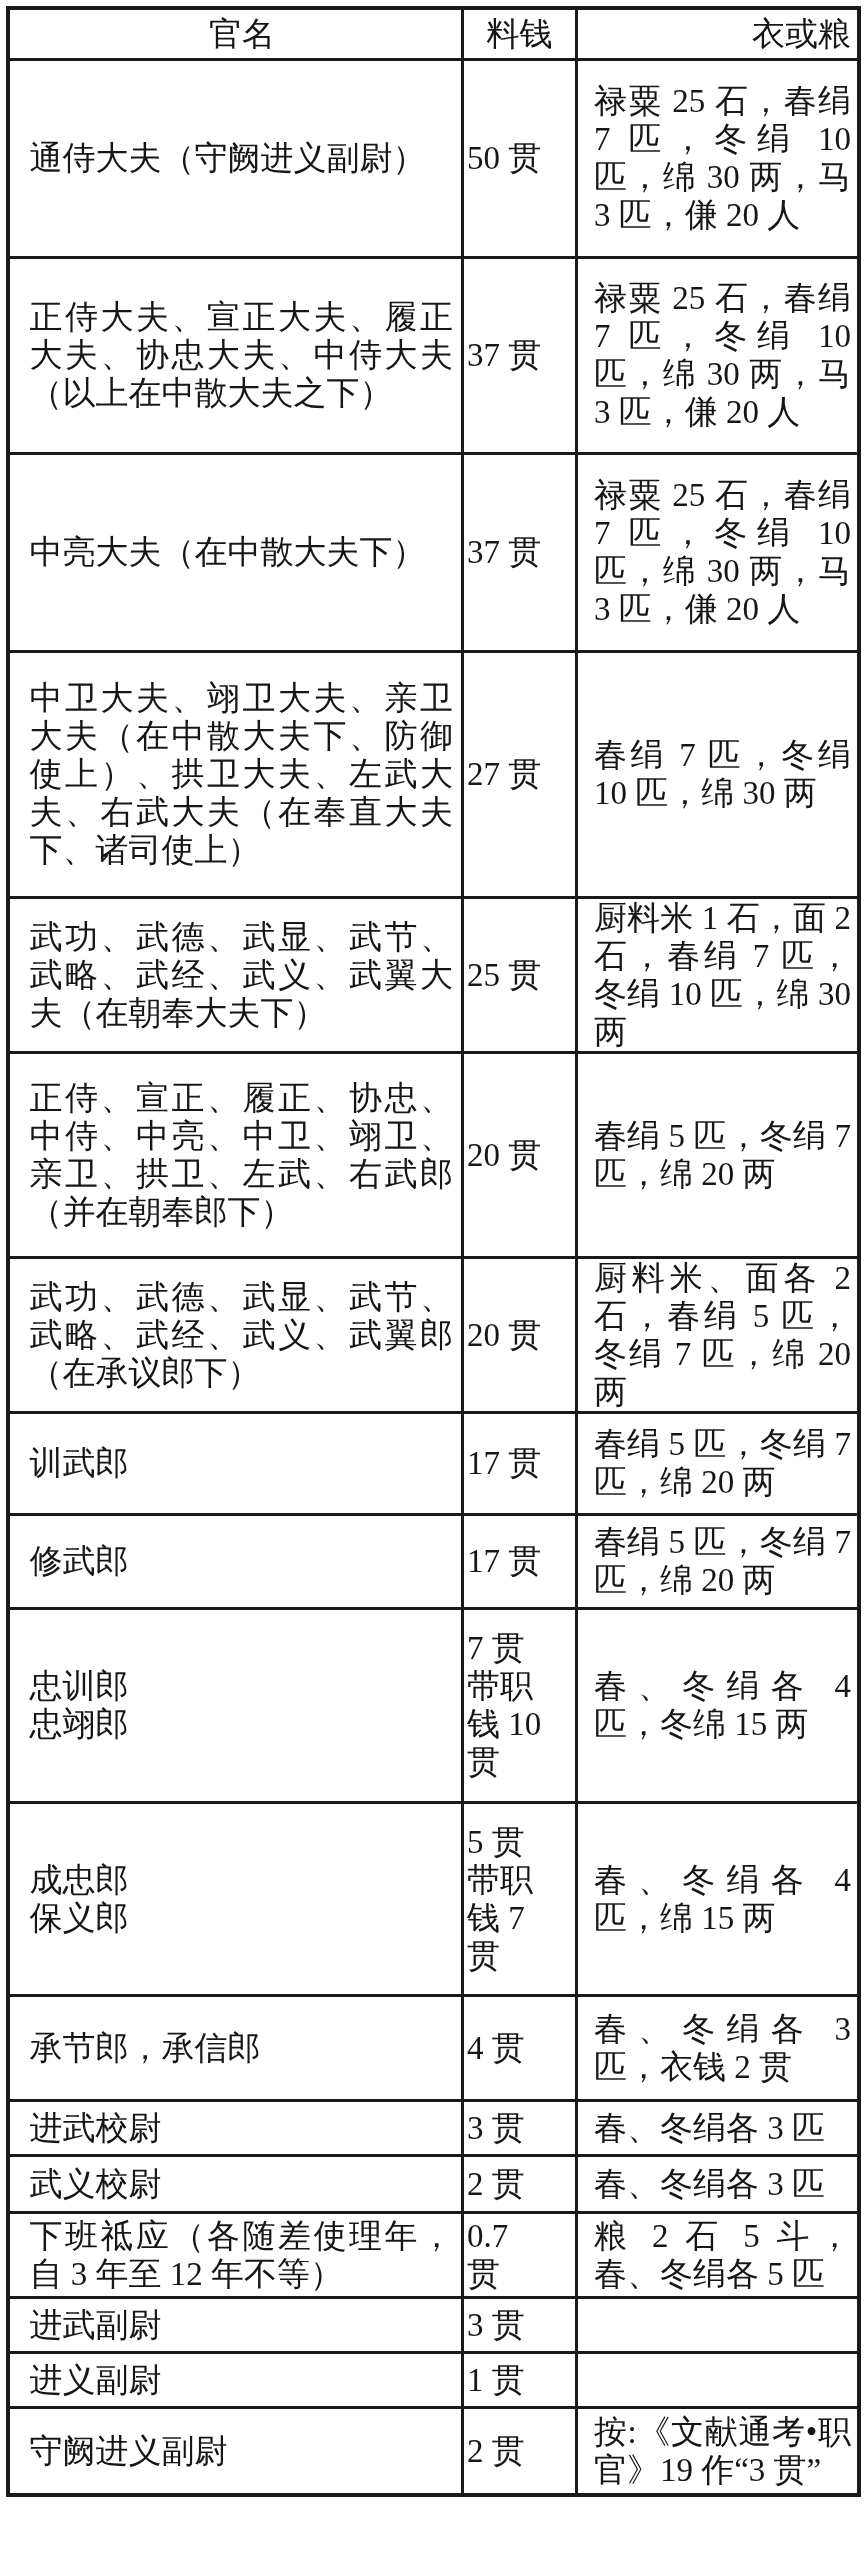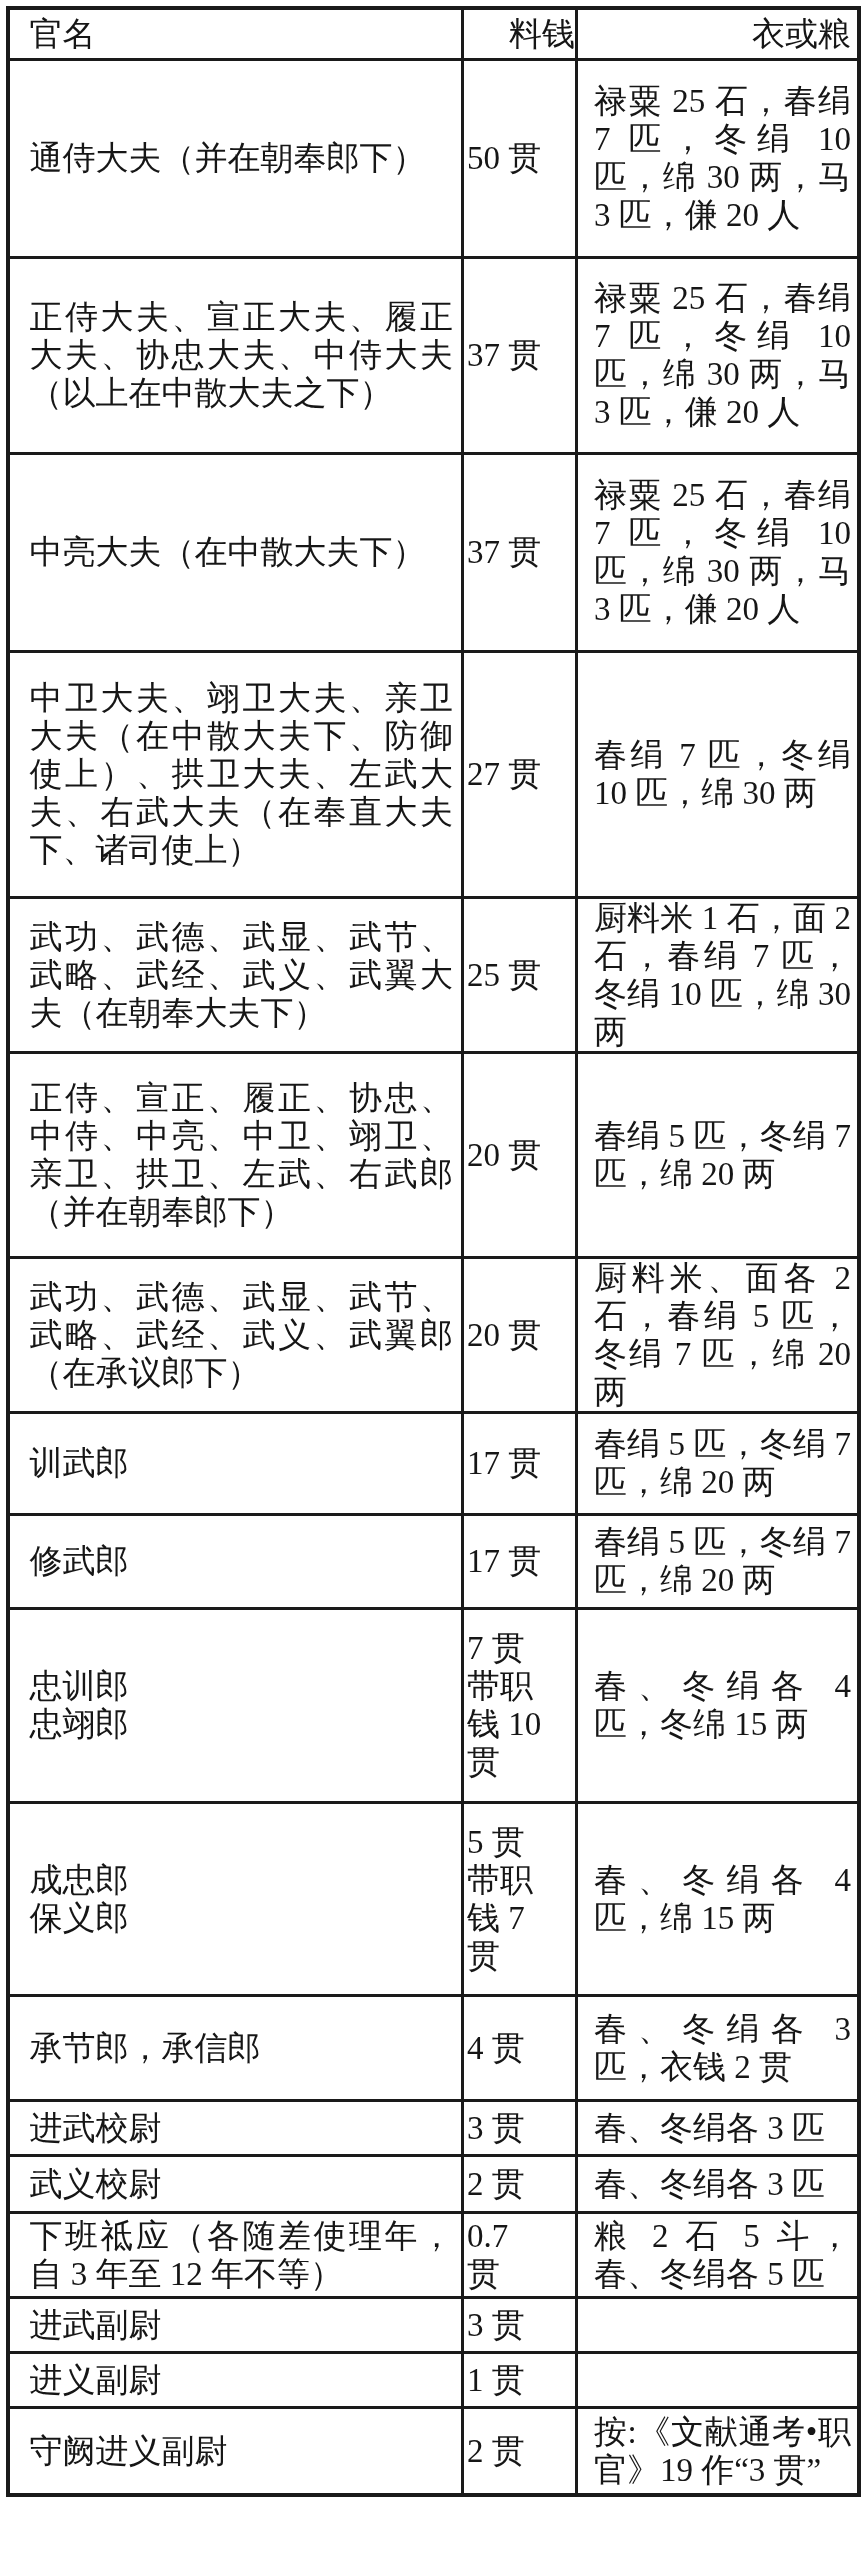--- a/index.html
+++ b/index.html
@@ -25,26 +25,26 @@
   th, td {
     border: 3.2px solid #1a1a1a;
     font-weight: normal;
     font-size: 33px;
     line-height: 38px;
     vertical-align: middle;
     padding: 0;
     overflow: hidden;
   }
   th.h-name {
-    text-align: left;
+    text-align: center;
     padding-left: 19px;
     padding-right: 6.4px;
   }
   th.h-pay {
-    text-align: right;
+    text-align: center;
   }
   th.h-goods {
     text-align: right;
     padding-left: 17.6px;
     padding-right: 6.4px;
   }
   td.c-name {
     text-align: justify;
     white-space: pre-line;
     padding-left: 19px;
@@ -74,21 +74,21 @@
   </colgroup>
   <thead>
     <tr style="height:51px">
       <th class="h-name">官名</th>
       <th class="h-pay">料钱</th>
       <th class="h-goods">衣或粮</th>
     </tr>
   </thead>
   <tbody>
     <tr style="height:198px">
-      <td class="c-name">通侍大夫（并在朝奉郎下）</td>
+      <td class="c-name">通侍大夫（守阙进义副尉）</td>
       <td class="c-pay">50 贯</td>
       <td class="c-goods">禄粟 25 石，春绢 7 匹，冬绢 10 匹，绵 30 两，马 3 匹，傔 20 人</td>
     </tr>
     <tr style="height:196px">
       <td class="c-name">正侍大夫、宣正大夫、履正大夫、协忠大夫、中侍大夫（以上在中散大夫之下）</td>
       <td class="c-pay">37 贯</td>
       <td class="c-goods">禄粟 25 石，春绢 7 匹，冬绢 10 匹，绵 30 两，马 3 匹，傔 20 人</td>
     </tr>
     <tr style="height:198px">
       <td class="c-name">中亮大夫（在中散大夫下）</td>

